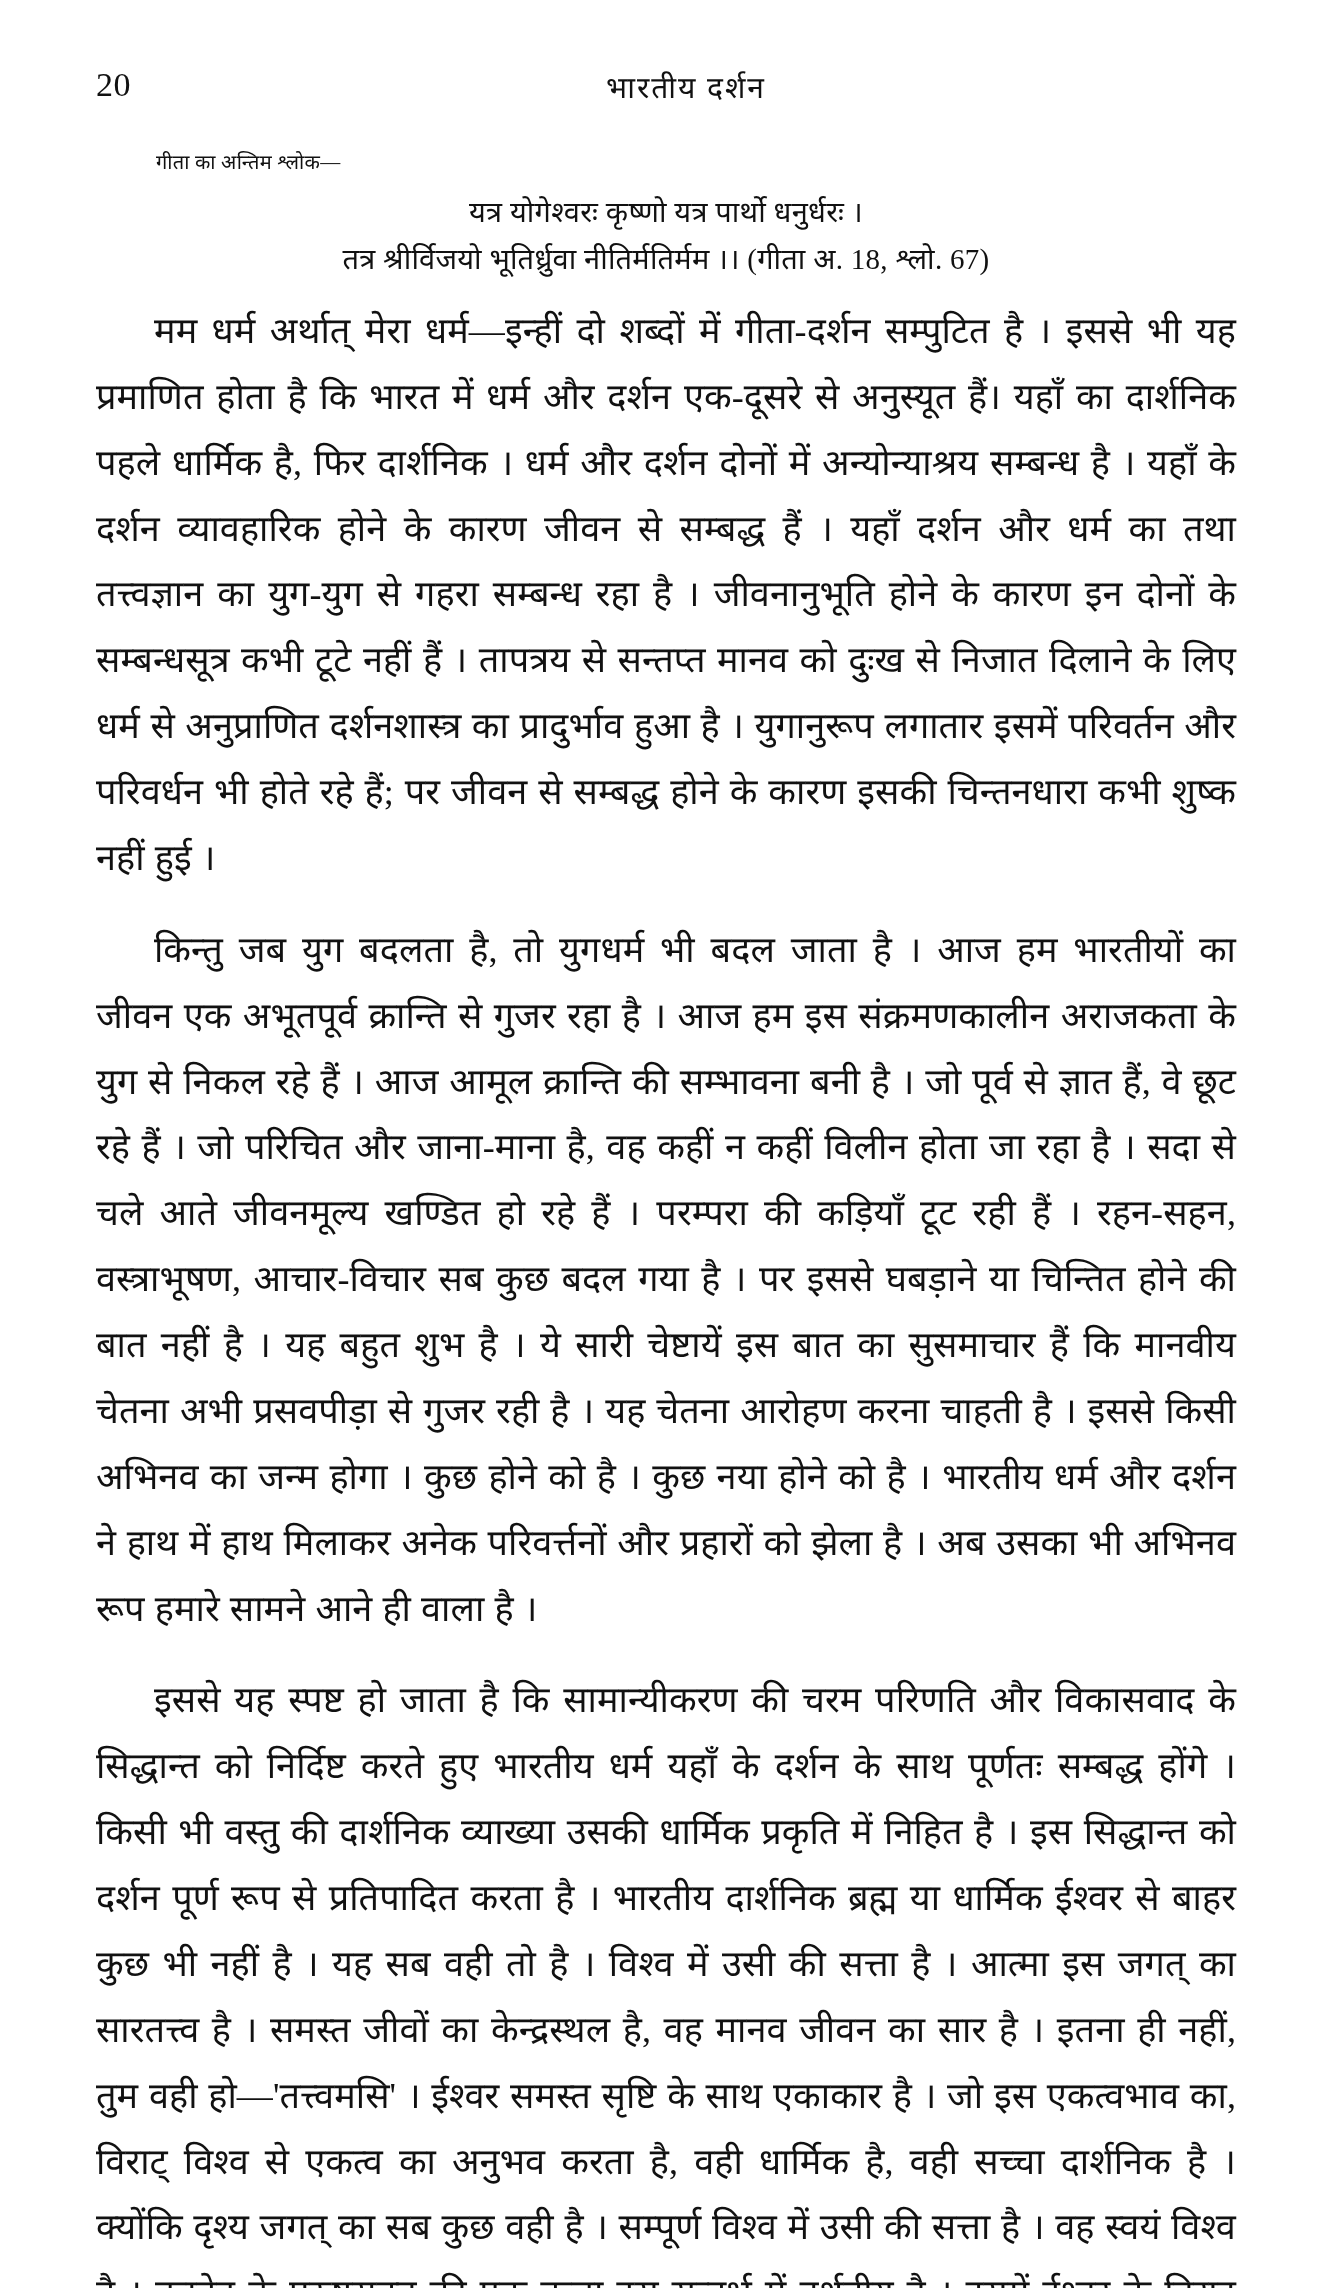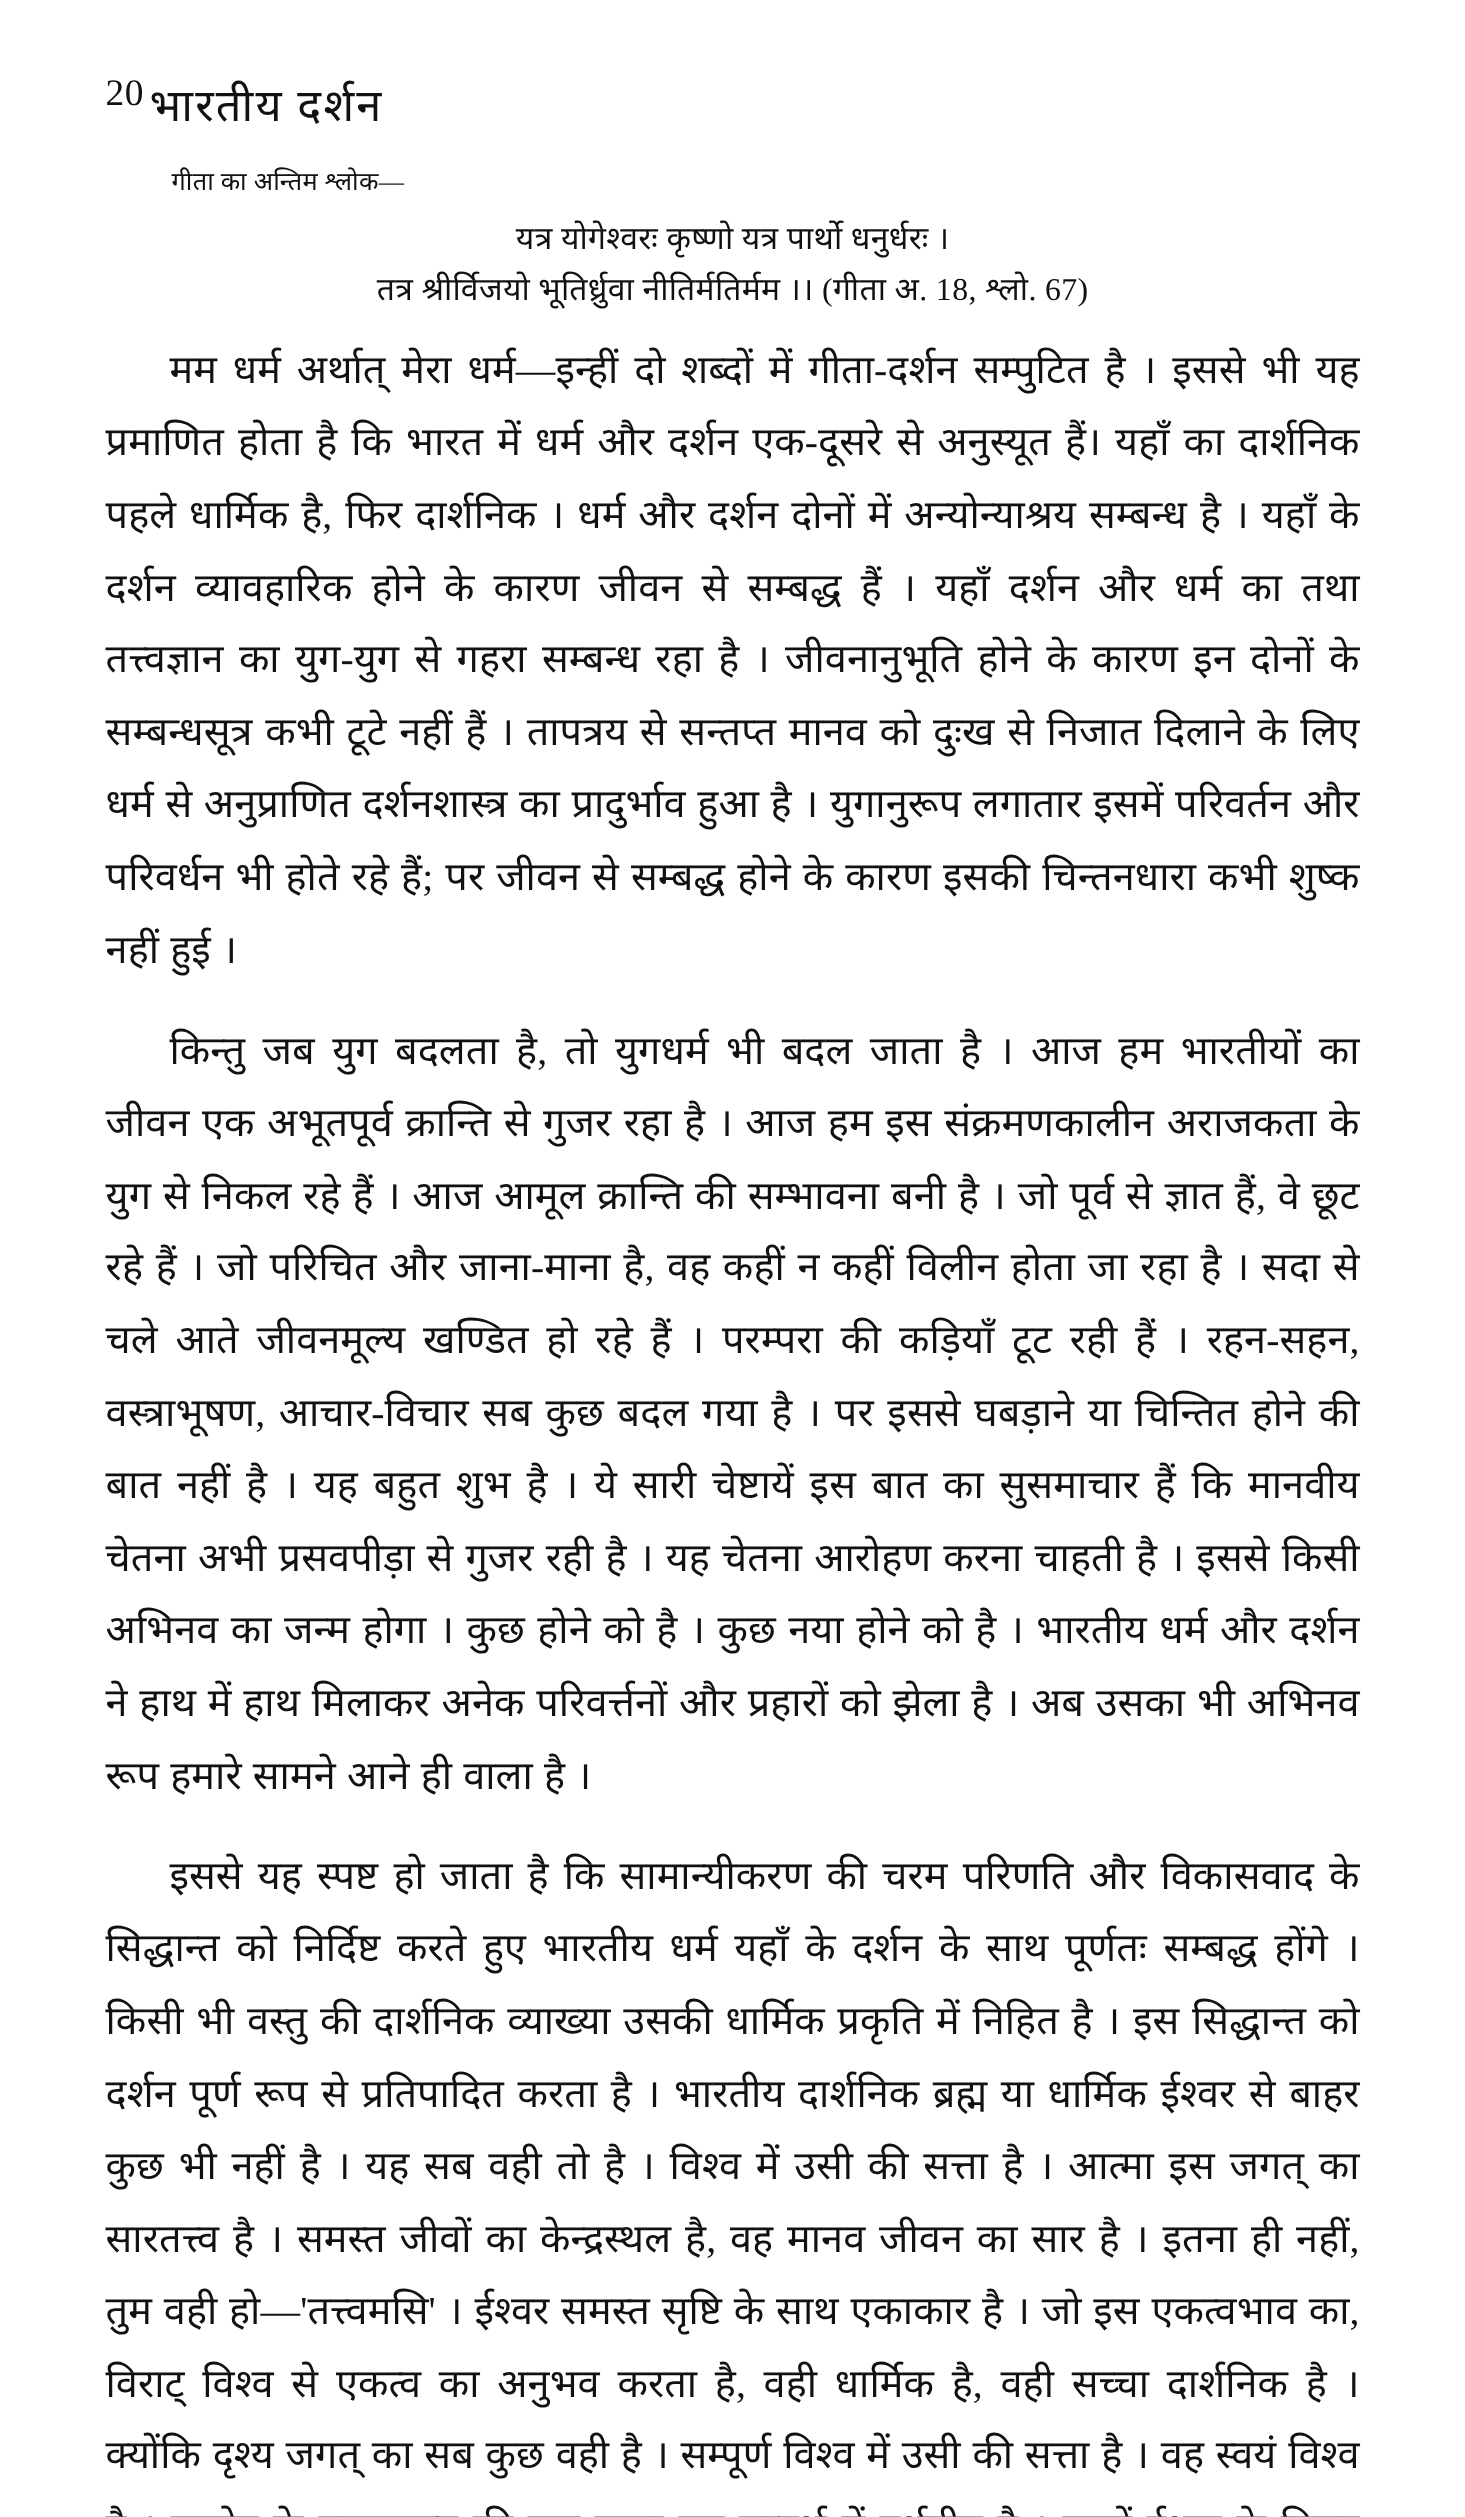--- a/index.html
+++ b/index.html
@@ -31,26 +31,27 @@
     left: 0px;
     top: 10px;
     font-size: 34px;
     letter-spacing: 0.5px;
   }
   .running-title {
     position: absolute;
     left: 0;
     right: 0;
     top: 10px;
-    font-size: 41px;
+    text-align: center;
+    font-size: 30px;
     letter-spacing: 2px;
     padding-left: 40px;
   }
   .intro-line {
-    font-size: 23px;
+    font-size: 20px;
     margin: 22px 0 6px 60px;
     letter-spacing: 0.3px;
   }
   .verse {
     text-align: center;
     font-size: 29px;
     line-height: 1.62;
     margin: 14px 0 10px 0;
     letter-spacing: 0.3px;
   }

